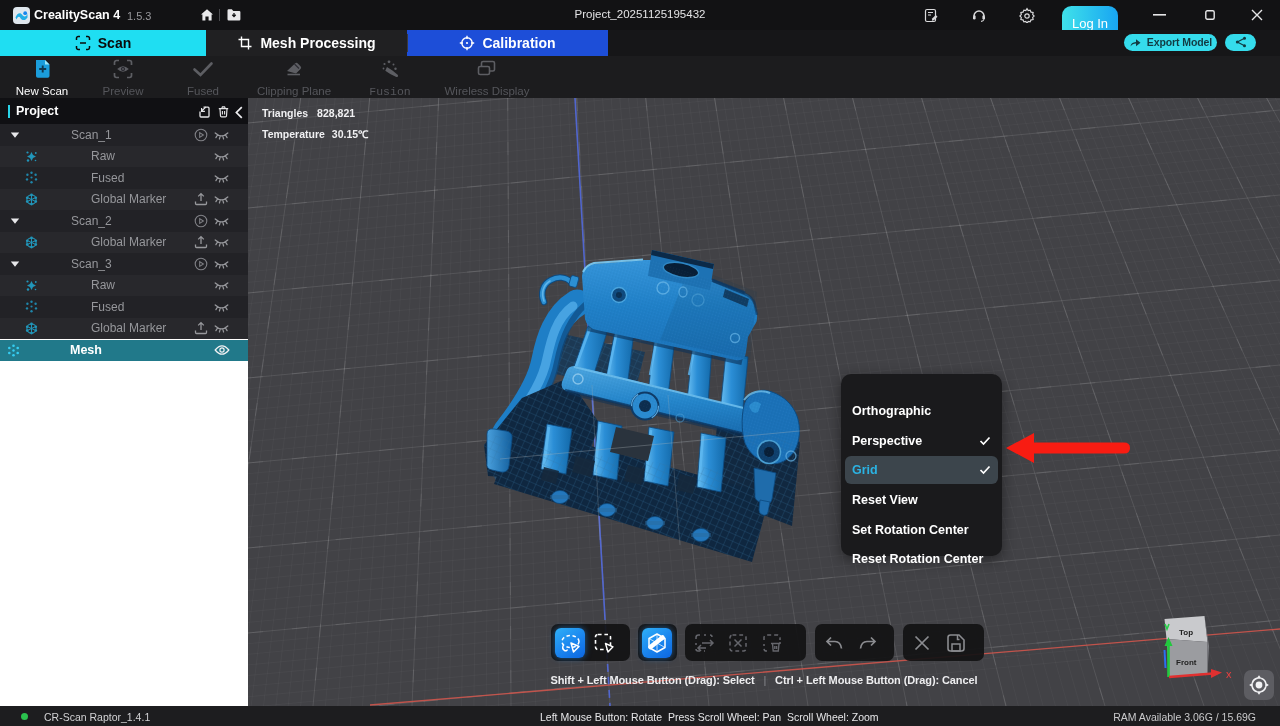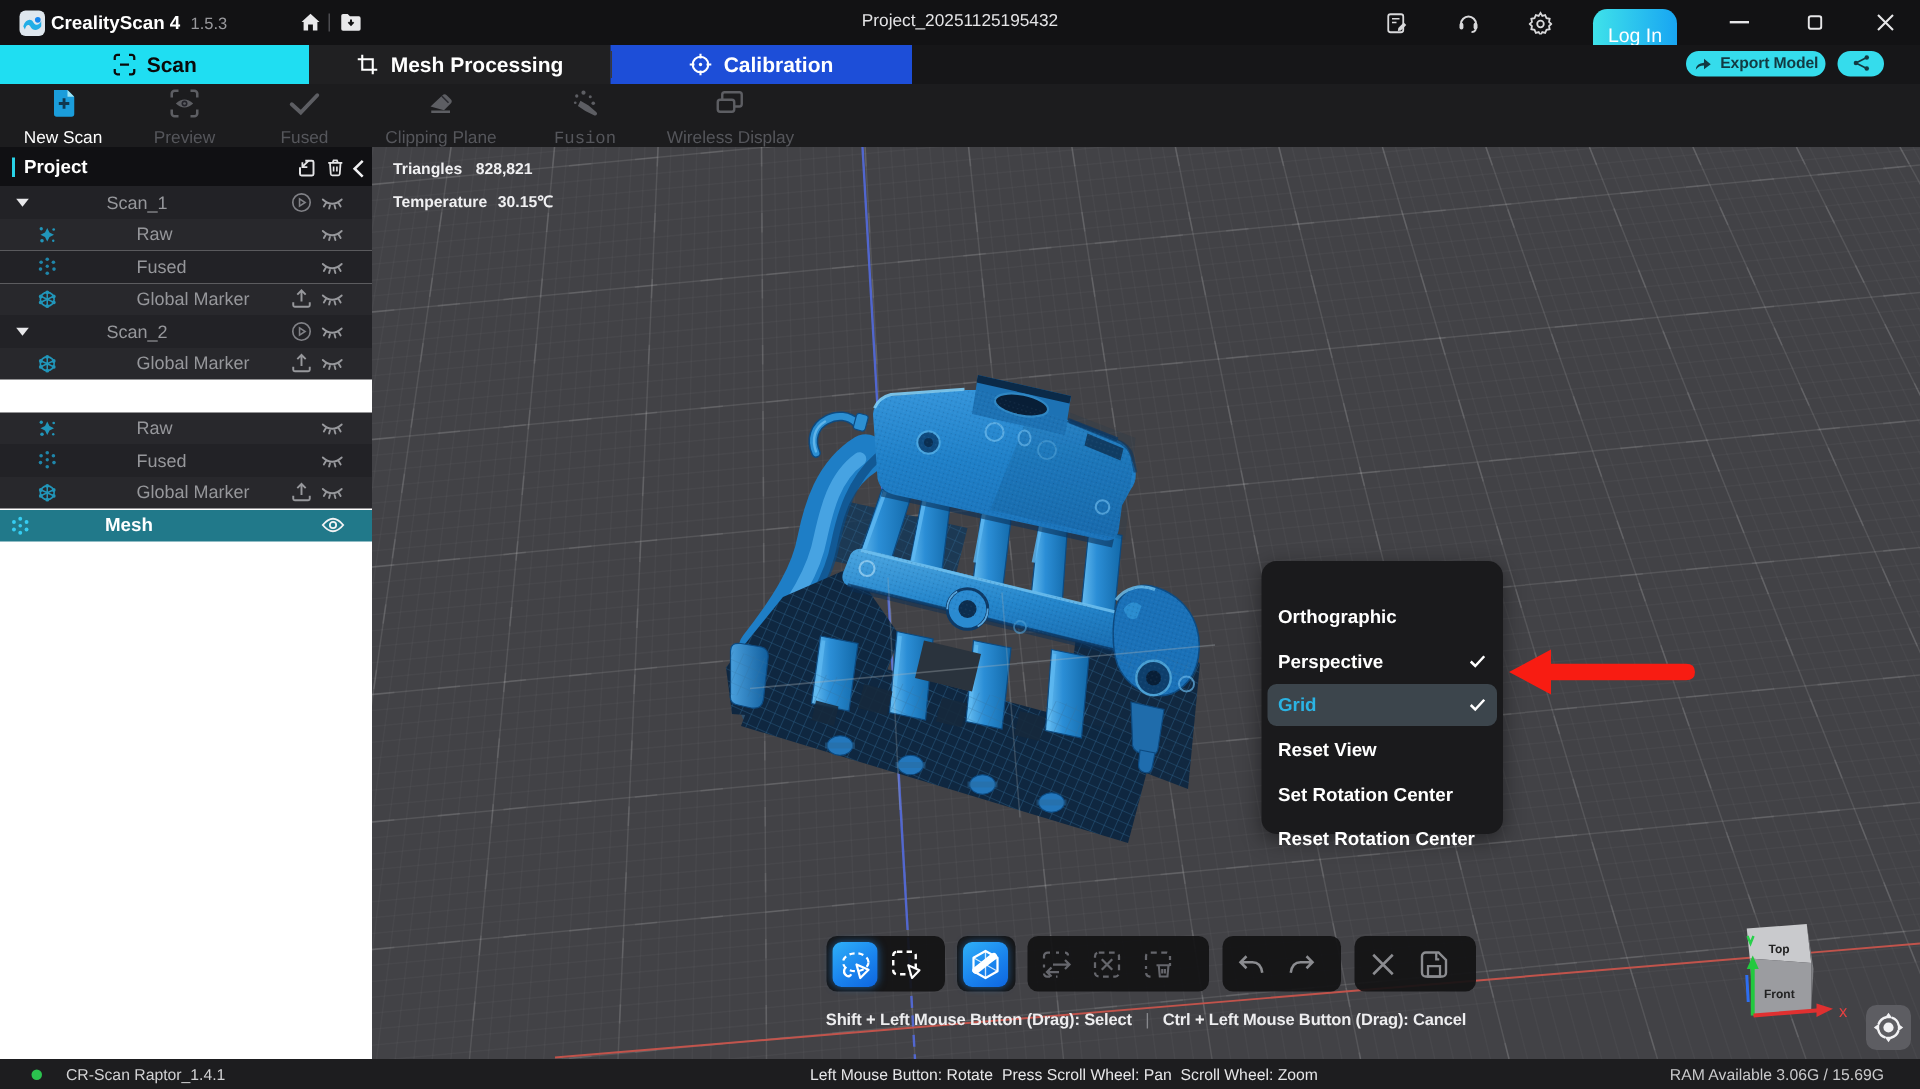--- a/index.html
+++ b/index.html
@@ -287,20 +287,39 @@
             <circle cx="10.8" cy="8.6" r="1.3"></circle>
             <circle cx="6.5" cy="11.1" r="1.3"></circle>
           </g>
         </svg>
       </span>
       <span style="margin-left:7px;">Global Marker</span>
       <span style="position:absolute;right:40px;display:flex;">
         <svg width="14" height="14" viewBox="0 0 14 14">
           <path d="M7 9 V1.8 M4.2 4.4 L7 1.6 L9.8 4.4" fill="none" stroke="#97989c" stroke-width="1.3"></path>
           <path d="M1.5 9.5 v2 a1 1 0 0 0 1 1 h9 a1 1 0 0 0 1-1 v-2" fill="none" stroke="#97989c" stroke-width="1.3"></path>
+        </svg>
+      </span>
+      <span style="position:absolute;right:19px;display:flex;">
+        <svg width="15" height="12" viewBox="0 0 15 12">
+          <path d="M1.2 4 Q7.5 9.8 13.8 4 M3.1 6.6 L1.9 8.6 M6 7.9 L5.4 10 M9 7.9 L9.6 10 M11.9 6.6 L13.1 8.6" fill="none" stroke="#97989c" stroke-width="1.25" stroke-linecap="round"></path>
+        </svg>
+      </span>
+    </div>
+    <div class="row" style="top:155.0px;background:#222226;">
+      <span style="margin-left:10px;display:flex;">
+        <svg width="10" height="8" viewBox="0 0 10 8">
+          <path d="M0.8 1.5 H9.2 L5 6.8 Z" fill="#e8e8ea"></path>
+        </svg>
+      </span>
+      <span style="margin-left:5px;">Scan_3</span>
+      <span style="position:absolute;right:40px;display:flex;">
+        <svg width="14" height="14" viewBox="0 0 14 14">
+          <circle cx="7" cy="7" r="5.8" fill="none" stroke="#808186" stroke-width="1.1"></circle>
+          <path d="M5.7 4.6 L9.4 7 L5.7 9.4 Z" fill="none" stroke="#808186" stroke-width="1.05"></path>
         </svg>
       </span>
       <span style="position:absolute;right:19px;display:flex;">
         <svg width="15" height="12" viewBox="0 0 15 12">
           <path d="M1.2 4 Q7.5 9.8 13.8 4 M3.1 6.6 L1.9 8.6 M6 7.9 L5.4 10 M9 7.9 L9.6 10 M11.9 6.6 L13.1 8.6" fill="none" stroke="#97989c" stroke-width="1.25" stroke-linecap="round"></path>
         </svg>
       </span>
     </div>
     <div class="row" style="top:176.5px;background:#28282c;">
       <span style="margin-left:25px;display:flex;">

